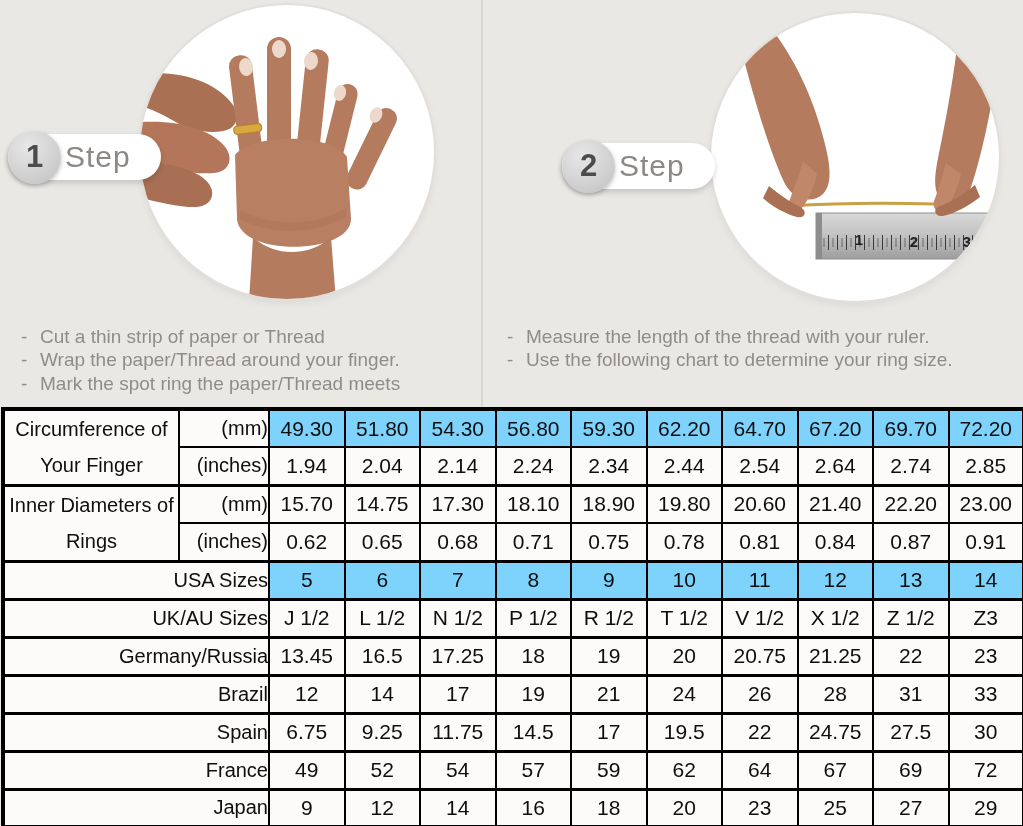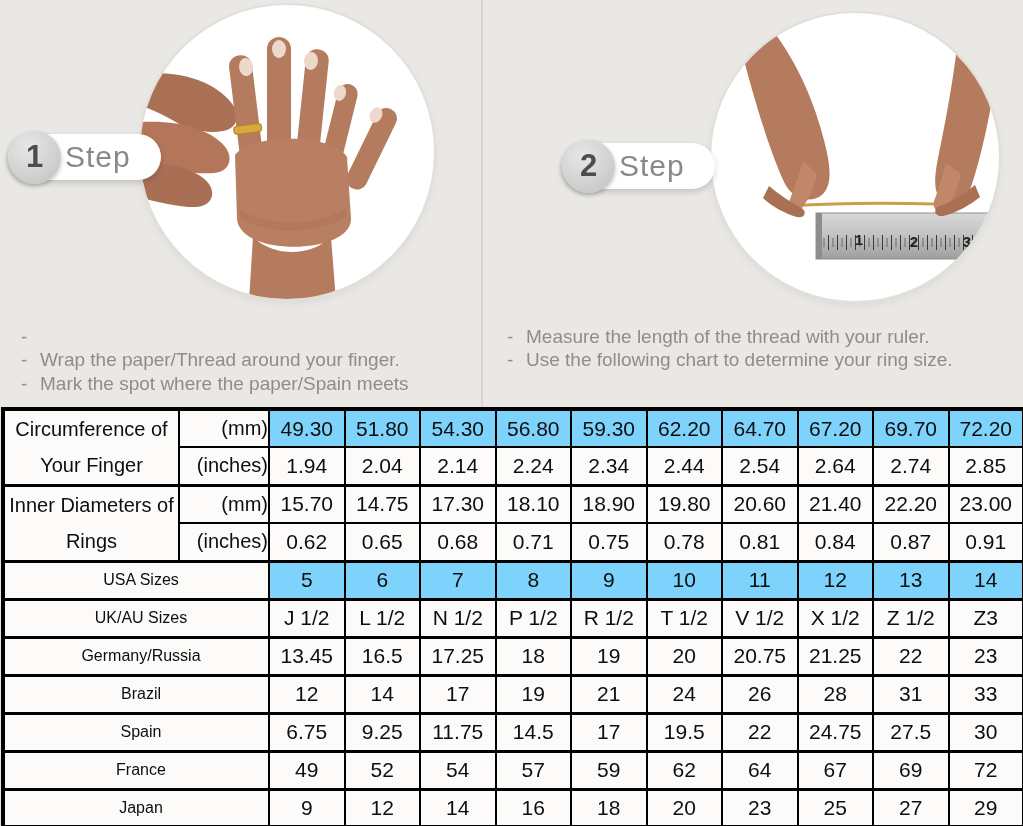--- a/index.html
+++ b/index.html
@@ -49,21 +49,21 @@
   .size-table {
     position:absolute; left:1px; top:407px; width:1021px; height:418px;
     border-collapse:collapse; table-layout:fixed;
     background:#fcfbf9; font-size:21px; color:#0e0e0e;
     border:4px solid #000;
   }
   .size-table td { border:2px solid #000; text-align:center; padding:0; white-space:nowrap; overflow:hidden; }
   .size-table tr { height:38px; }
   td.lbl-main { font-size:20px; line-height:36px; white-space:normal;margin-left:44px; }
   td.unit     { font-size:20px; text-align:right; padding-left:6px; }
-  td.lbl-left { font-size:16px; text-align:center; padding-left:9px; }
+  td.lbl-left { font-size:20px; text-align:right; padding-left:9px; }
   td.shade    { background:#7dd3fc; }
   tr.group-end td { border-bottom-width:3px; }
   td.lbl-main { border-bottom-width:3px; }
 </style>
 </head>
 <body>
 
 <div class="page">
 
   <div class="top-section">
@@ -151,28 +151,29 @@
       <span class="step-label">Step</span>
     </div>
     <div class="step-badge" id="badge2">
       <span class="step-num">2</span>
       <span class="step-label">Step</span>
     </div>
 
     <ul class="instructions" id="instr1">
         <li>
           <span class="dash">-</span>
+          <span>Cut a thin strip of paper or Thread</span>
         </li>
         <li>
           <span class="dash">-</span>
           <span>Wrap the paper/Thread around your finger.</span>
         </li>
         <li>
           <span class="dash">-</span>
-          <span>Mark the spot where the paper/Spain meets</span>
+          <span>Mark the spot ring the paper/Thread meets</span>
         </li>
       </ul>
     <ul class="instructions" id="instr2">
         <li>
           <span class="dash">-</span>
           <span>Measure the length of the thread with your ruler.</span>
         </li>
         <li>
           <span class="dash">-</span>
           <span>Use the following chart to determine your ring size.</span>

